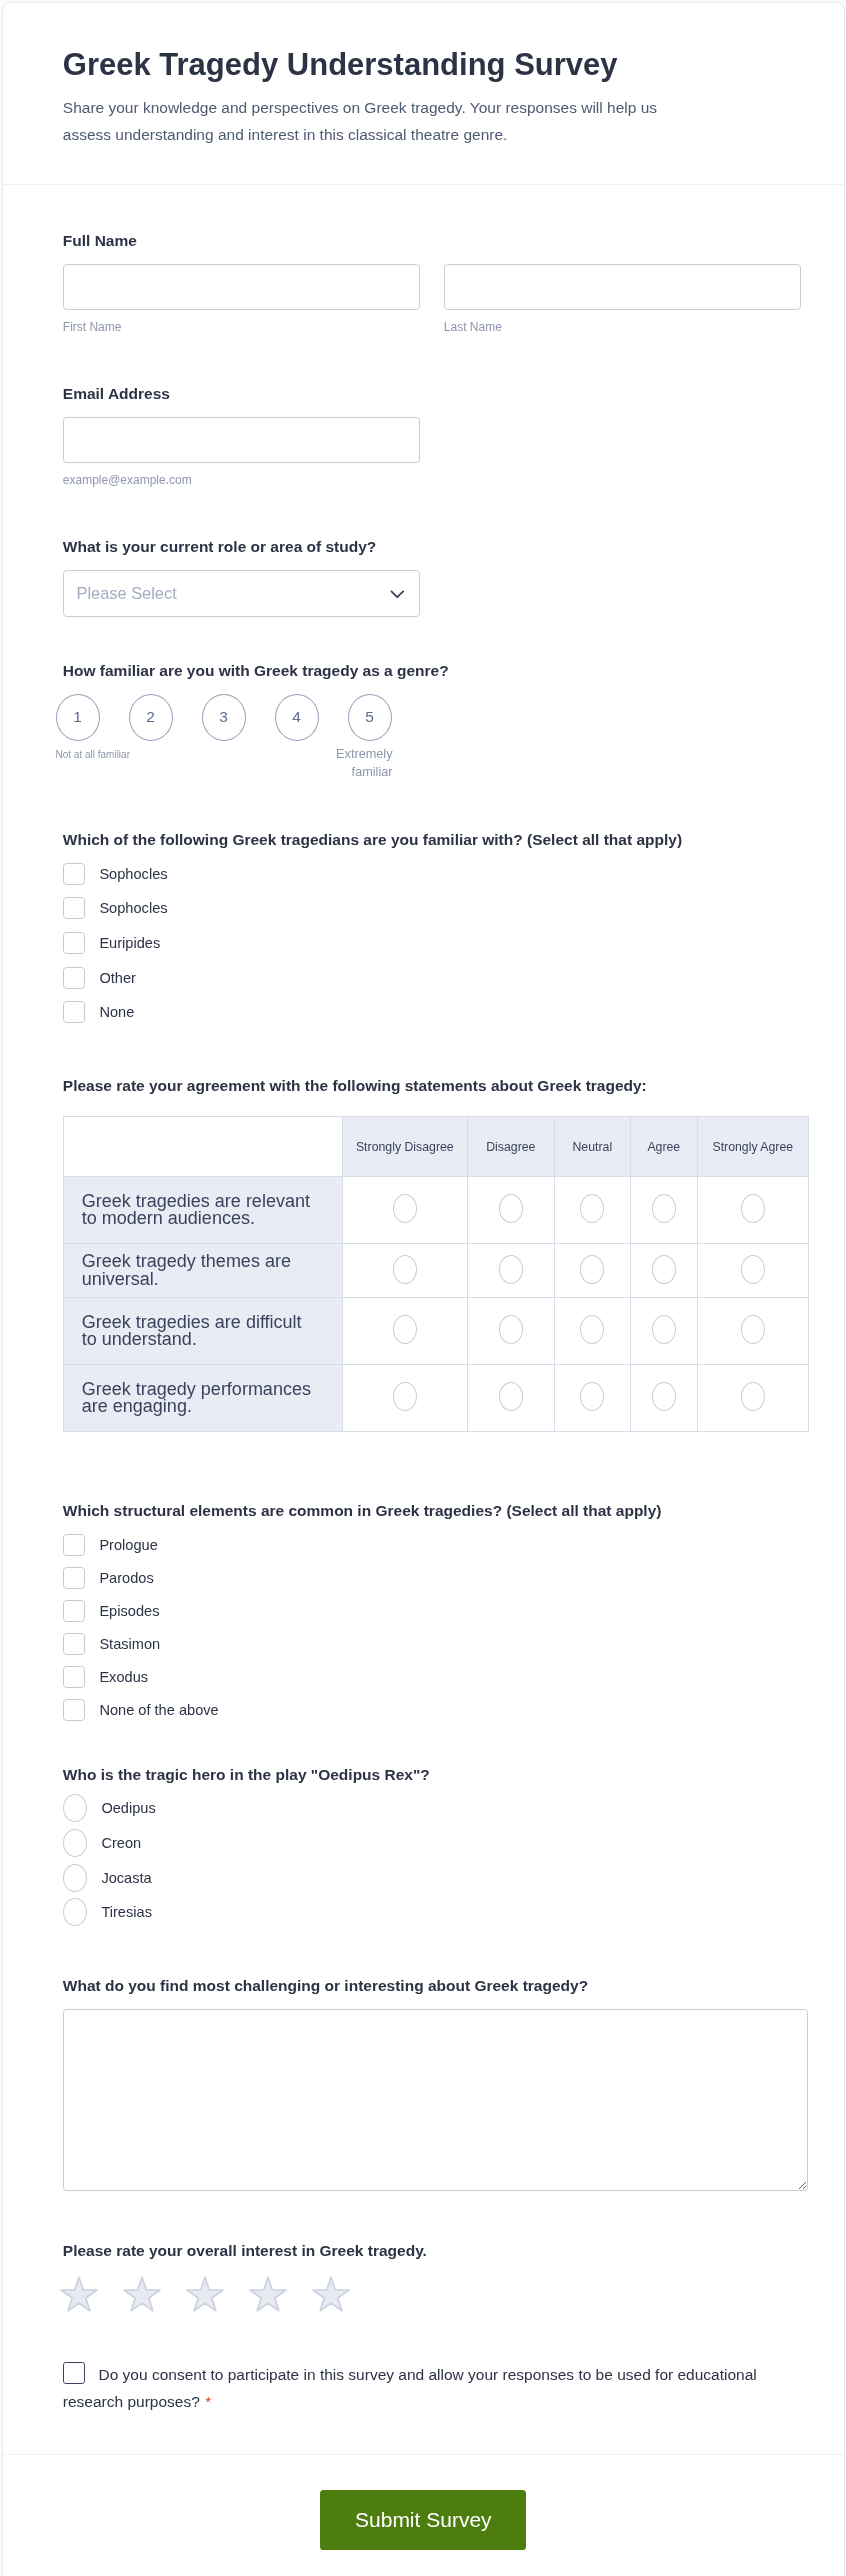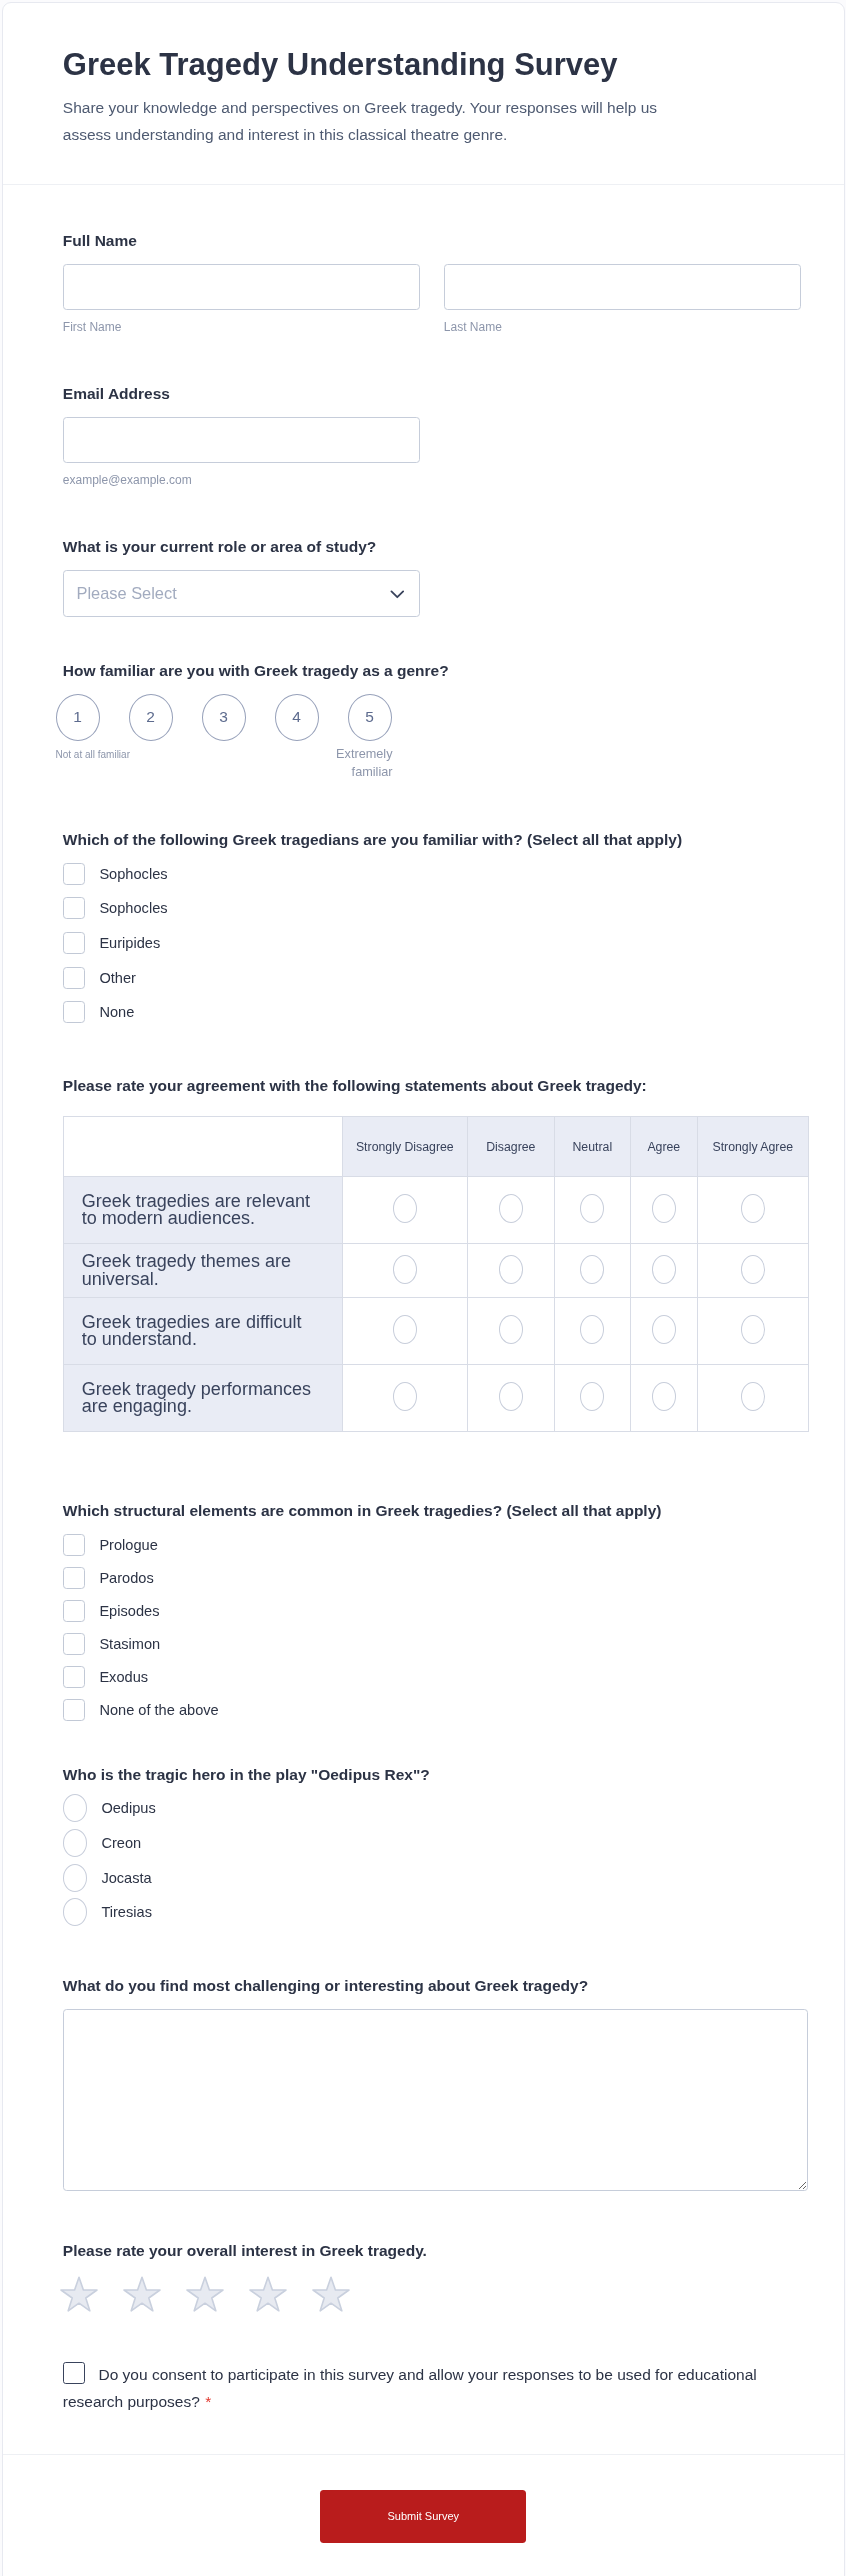--- a/index.html
+++ b/index.html
@@ -105,22 +105,22 @@
   .consent { max-width:746px; font-size:15.5px; line-height:27px; color:#2c3345; }
   .consent-box {
     display:inline-block; width:22px; height:22px; border:1.8px solid #39435c;
     border-radius:2.7px; background:#fff; vertical-align:-4.6px; margin-right:13.7px; cursor:pointer;
   }
   .req { color:#e0352b; margin-left:5.5px; }
 
   
   .submit-section { border-top:0.9px solid #eef0f4; margin-top:39px; padding:35px 0 47px 0; text-align:center; }
   .submit-btn {
-    width:206px; height:53px; background:#b91c1c; color:#ffffff; border:none;
-    border-radius:3.6px; font-family:"Liberation Sans", sans-serif; font-size:11px;
+    width:206px; height:60px; background:#4d7c0f; color:#ffffff; border:none;
+    border-radius:3.6px; font-family:"Liberation Sans", sans-serif; font-size:21px;
     font-weight:500; cursor:pointer;
   }
 
   
   .q-role { margin-bottom:44px; }
   .q-scale { margin-bottom:49px; }
   .q-tragedians { margin-bottom:53px; }
   .q-matrix { margin-bottom:69px; }
   .q-structure { margin-bottom:44px; }
   .q-hero { margin-bottom:53px; }

